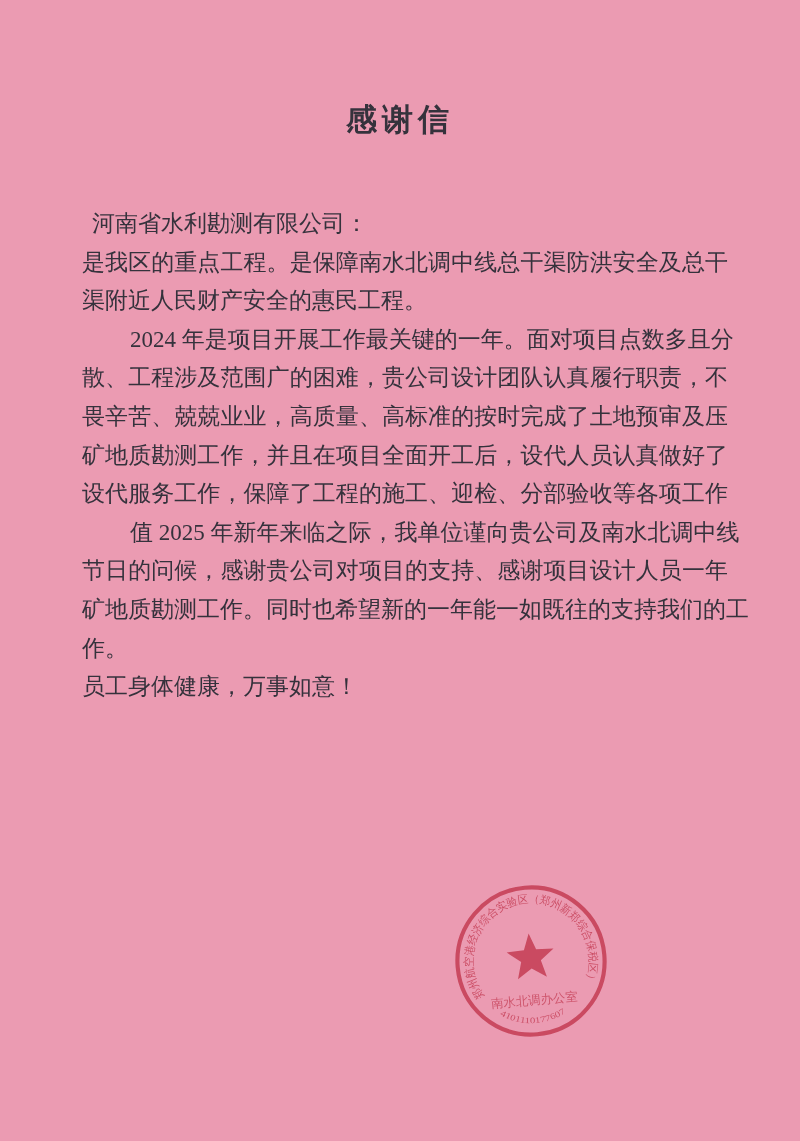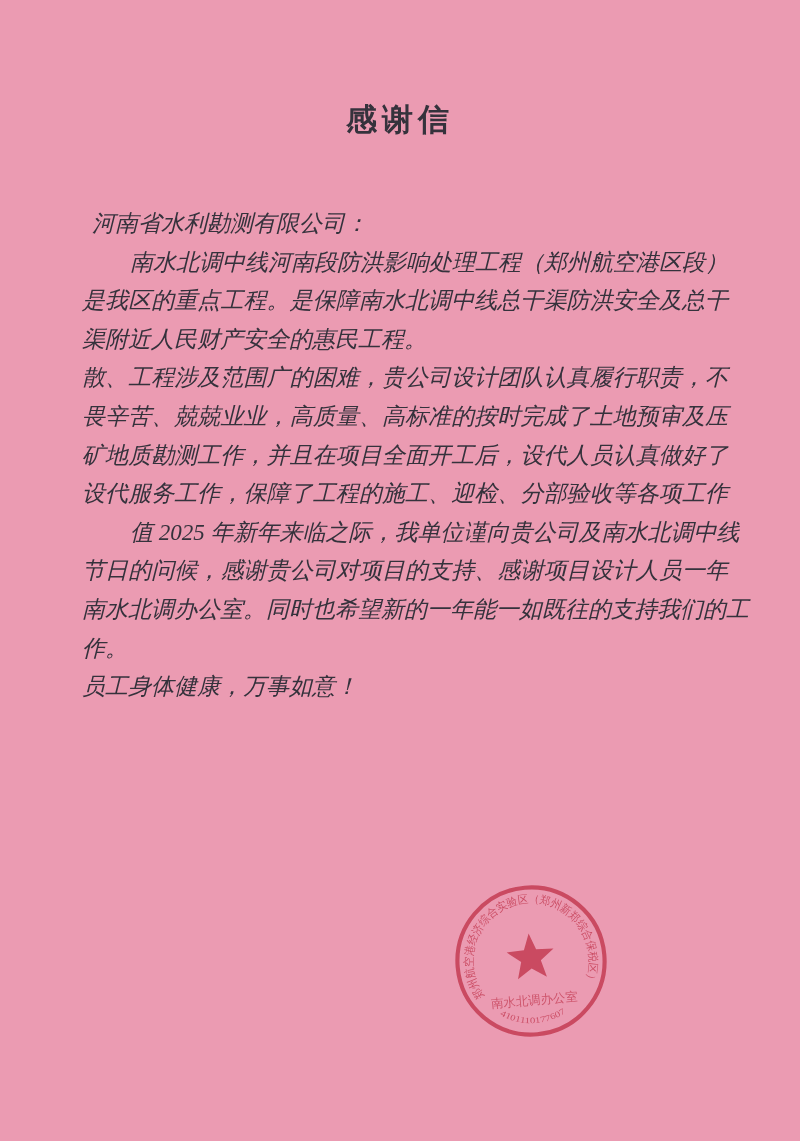--- a/index.html
+++ b/index.html
@@ -22,21 +22,21 @@
   .title {
     position: absolute;
     top: 99px; left: 0; width: 800px;
     text-align: center;
     font-size: 31px;
     font-weight: bold;
     letter-spacing: 5px;
   }
   .body-block {
     position: absolute;
-    left: 82px; top: 205px; width: 646px; font-style: italic;
+    left: 82px; top: 205px; width: 646px;
   }
   .line {
     height: 38.6px;
     line-height: 38.6px;
     font-size: 23px;
     white-space: nowrap;
     overflow: visible;
   }
   .fill {
     text-align: justify;
@@ -67,30 +67,30 @@
 </style>
 </head>
 <body>
 
 <div class="page">
 
   <div class="title">感谢信</div>
 
   <div class="body-block">
     <div class="line salut">河南省水利勘测有限公司：</div>
-    <div class="line indent fill">南水北调中线河南段防洪影响处理工程（郑州航空港区段）</div>
     <div class="line fill">是我区的重点工程。是保障南水北调中线总干渠防洪安全及总干</div>
     <div class="line">渠附近人民财产安全的惠民工程。</div>
+    <div class="line indent fill">2024 年是项目开展工作最关键的一年。面对项目点数多且分</div>
     <div class="line fill">散、工程涉及范围广的困难，贵公司设计团队认真履行职责，不</div>
     <div class="line fill">畏辛苦、兢兢业业，高质量、高标准的按时完成了土地预审及压</div>
     <div class="line fill">矿地质勘测工作，并且在项目全面开工后，设代人员认真做好了</div>
     <div class="line fill">设代服务工作，保障了工程的施工、迎检、分部验收等各项工作</div>
     <div class="line indent fill">值 2025 年新年来临之际，我单位谨向贵公司及南水北调中线</div>
     <div class="line fill">节日的问候，感谢贵公司对项目的支持、感谢项目设计人员一年</div>
-    <div class="line fill">南水北调办公室。同时也希望新的一年能一如既往的支持我们的工</div>
+    <div class="line fill">矿地质勘测工作。同时也希望新的一年能一如既往的支持我们的工</div>
     <div class="line">作。</div>
     <div class="line">员工身体健康，万事如意！</div>
   </div>
 
 
   <div class="seal">
     <svg viewBox="0 0 160 160" xmlns="http://www.w3.org/2000/svg">
       <defs>
         <path id="ringArc" d="M 30.0 111.3 A 59 59 0 1 1 130.0 111.3" fill="none"></path>
         <path id="codeArc" d="M 43.9 131.6 A 63 63 0 0 0 116.1 131.6" fill="none"></path>

